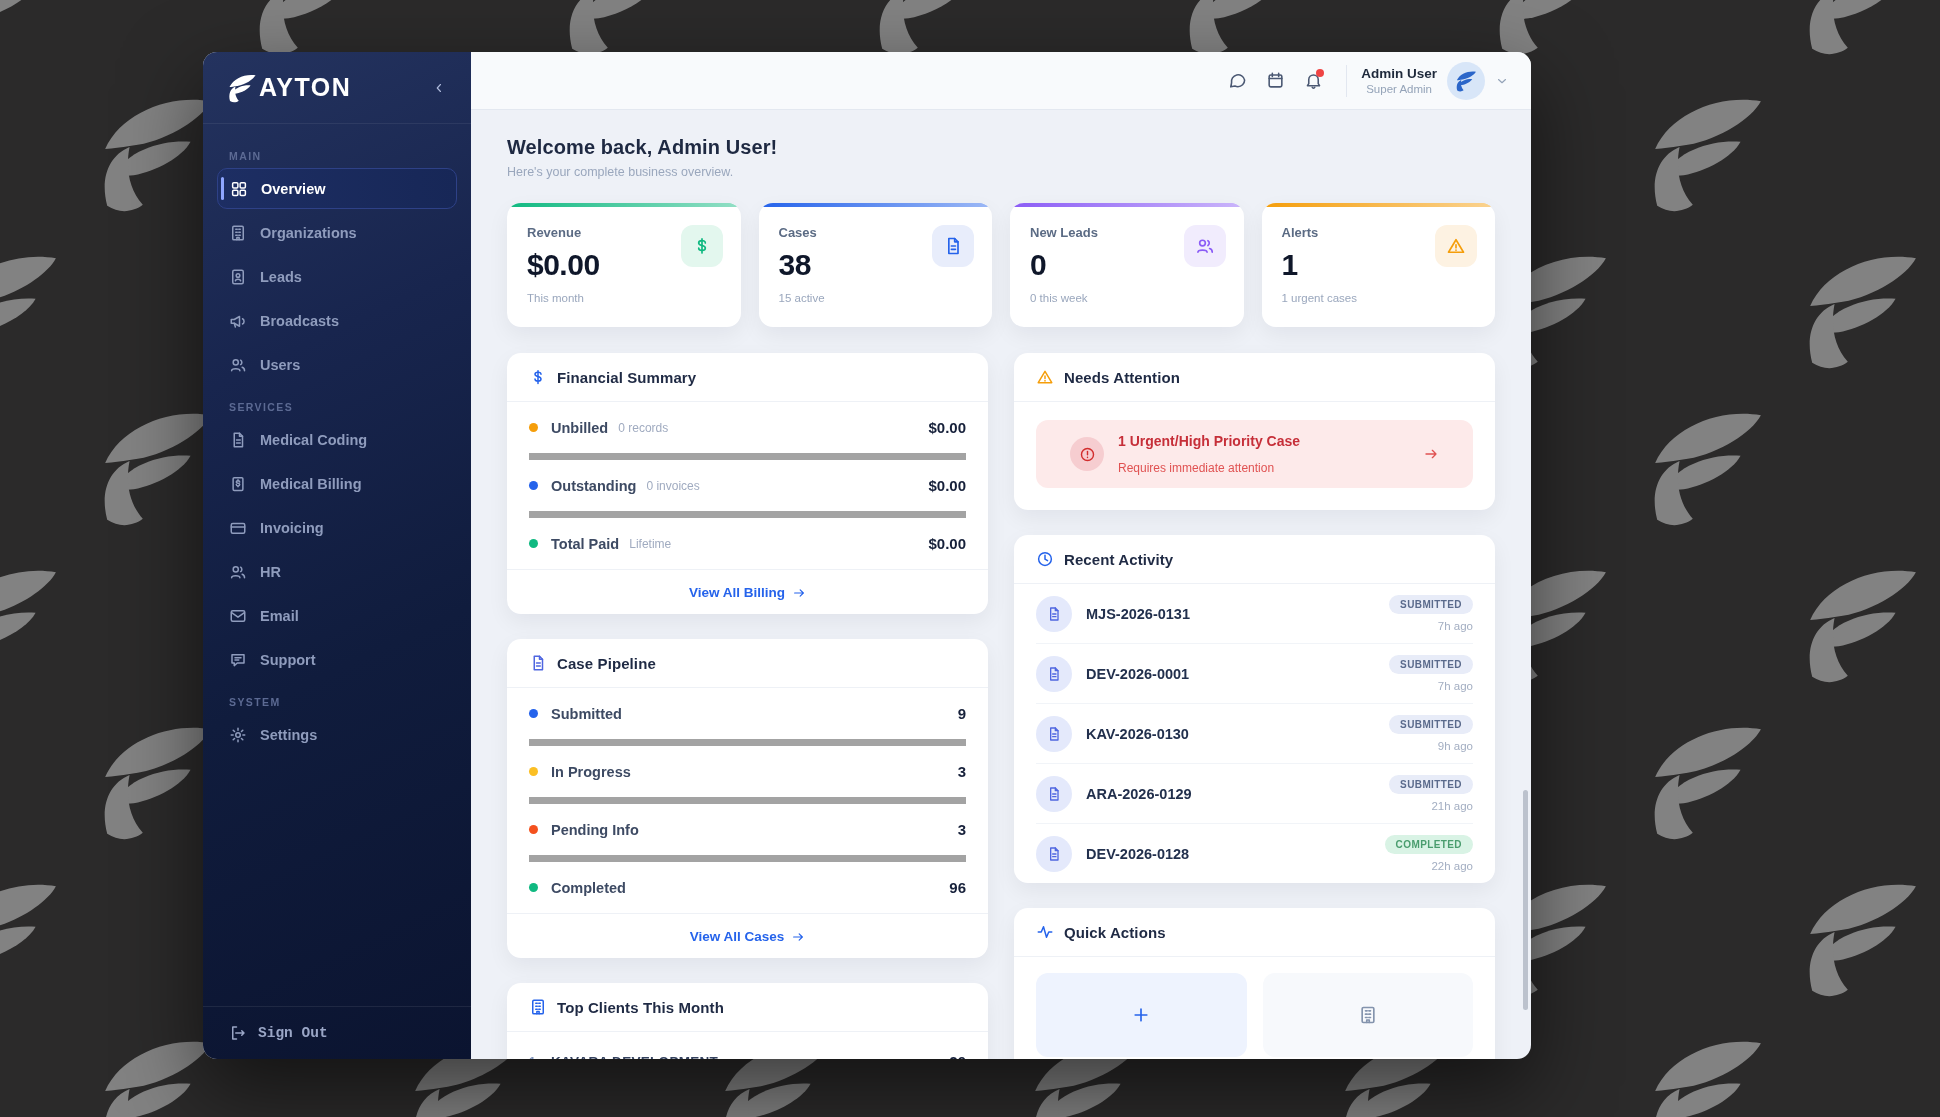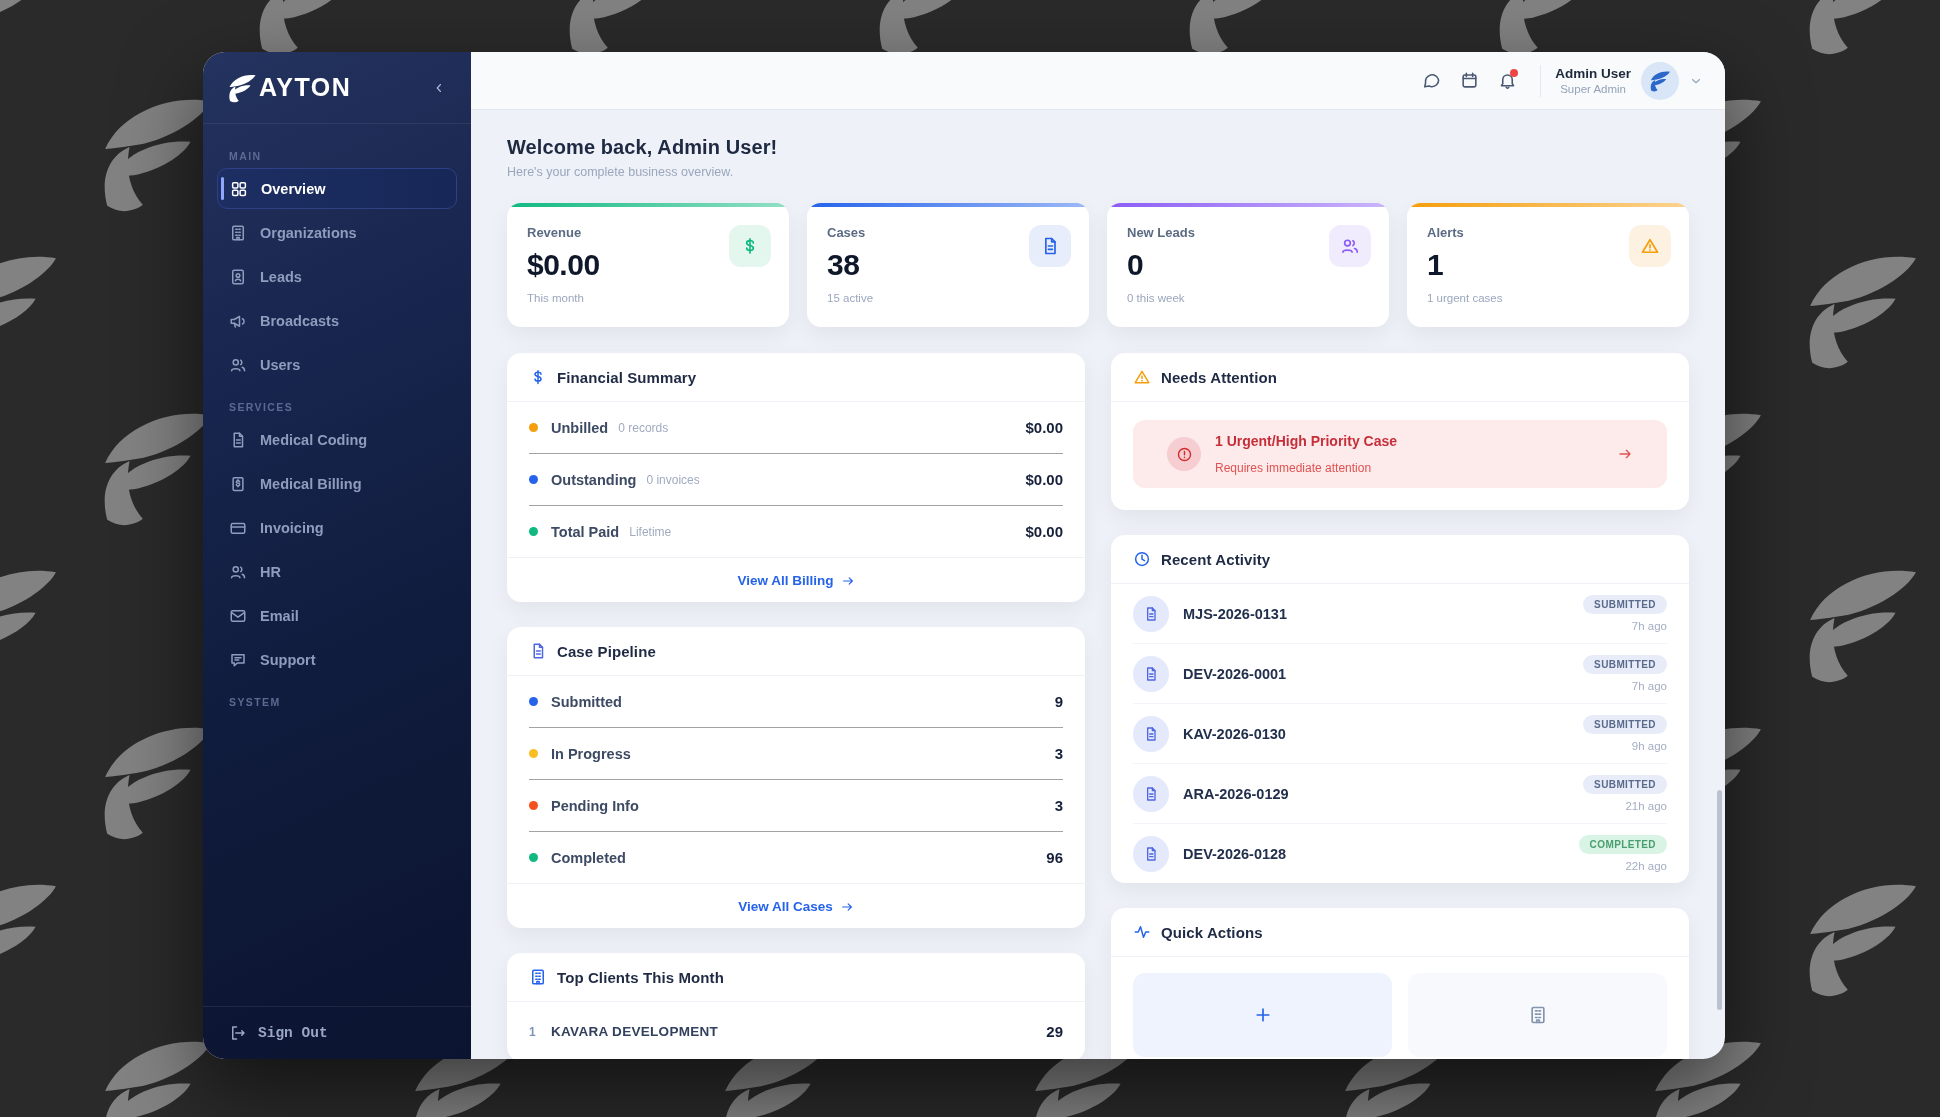--- a/index.html
+++ b/index.html
@@ -7,22 +7,22 @@
   body { background:#2b2a2a; font-family:"Liberation Sans", sans-serif; position:relative; }
 
   
   #wallpaper { position:absolute; inset:0; overflow:hidden; }
   .wleaf { position:absolute; width:122px; height:122px; color:#8a8a8a; opacity:.92; }
 
   .leaffill { fill:currentColor; stroke:none; }
   .sicon { fill:none; stroke:currentColor; stroke-width:2; stroke-linecap:round; stroke-linejoin:round; }
 
   
-  .window { position:absolute; left:203px; top:52px; width:1522px; height:1007px;
-            border-radius:22px; overflow:hidden; display:flex;
+  .window { position:absolute; left:203px; top:52px; width:1328px; height:1007px;
+            border-radius:14px; overflow:hidden; display:flex;
             box-shadow:0 30px 80px rgba(0,0,0,.55); background:#eef1f7; }
 
   
   .sidebar { width:268px; flex:0 0 268px; display:flex; flex-direction:column;
              background:linear-gradient(155deg,#24335f 0%,#18254e 30%,#101c3d 60%,#0b1430 100%);
              color:#94a1c4; }
   .side-head { height:72px; display:flex; align-items:center; padding:0 20px 0 24px;
                border-bottom:1px solid rgba(255,255,255,.07); }
   .brand { display:flex; align-items:center; gap:2px; color:#fff; }
   .brand svg { width:30px; height:30px; }
@@ -89,21 +89,21 @@
   
   .grid2 { display:grid; grid-template-columns:1fr 1fr; gap:26px; margin-top:26px; align-items:start; }
   .col { display:flex; flex-direction:column; gap:25px; }
   .card { background:#fff; border-radius:14px; box-shadow:0 8px 22px rgba(15,23,42,.06); overflow:hidden; }
   .card-head { display:flex; align-items:center; gap:10px; padding:15px 22px;
                border-bottom:1px solid #eef1f6;text-align:right; }
   .card-head svg { width:18px; height:18px; }
   .card-title { font-size:15px; font-weight:700; color:#1f2a44; letter-spacing:.1px; }
 
   .rows { padding:0 22px; }
-  .frow { display:flex; align-items:center; padding:17px 0; border-bottom:1px solid #a3a3a3; }
+  .frow { display:flex; align-items:center; padding:17px 0; border-bottom:7px solid #a3a3a3; }
   .rows .frow:last-child { border-bottom:none; }
   .dot { width:9px; height:9px; border-radius:50%; background:var(--c); margin-right:13px; flex:0 0 9px; }
   .frow-label { font-size:14.5px; font-weight:600; color:#3d4a63; }
   .frow-sub { font-size:12px; color:#a0abc0; margin-left:10px; }
   .frow-val { margin-left:auto; font-size:15px; font-weight:800; color:#16203a; }
   .card-foot { border-top:1px solid #eef1f6; padding:13px; text-align:center; }
   .flink { color:#2563eb; font-size:13.5px; font-weight:700; display:inline-flex; align-items:center;
            gap:7px; cursor:pointer; }
   .flink svg { width:14px; height:14px; }
 
@@ -507,20 +507,26 @@
       </div>
       <div class="nav-item">
         <svg class="sicon">
             <use href="#i-chatbox"></use>
           </svg>
         <span>Support</span>
       </div>
 
       <div class="sec-label">SYSTEM</div>
 
+      <div class="nav-item">
+        <svg class="sicon">
+            <use href="#i-gear"></use>
+          </svg>
+        <span>Settings</span>
+      </div>
     </nav>
 
     <div class="side-foot">
       <div class="signout">
         <svg class="sicon">
             <use href="#i-logout"></use>
           </svg>
         <span>Sign Out</span>
       </div>
     </div>

